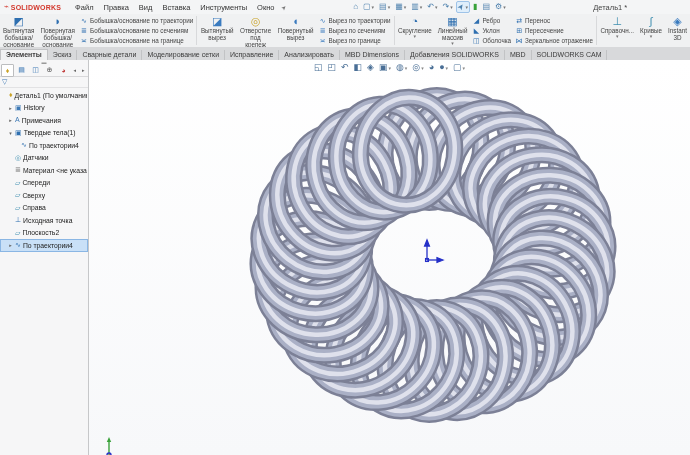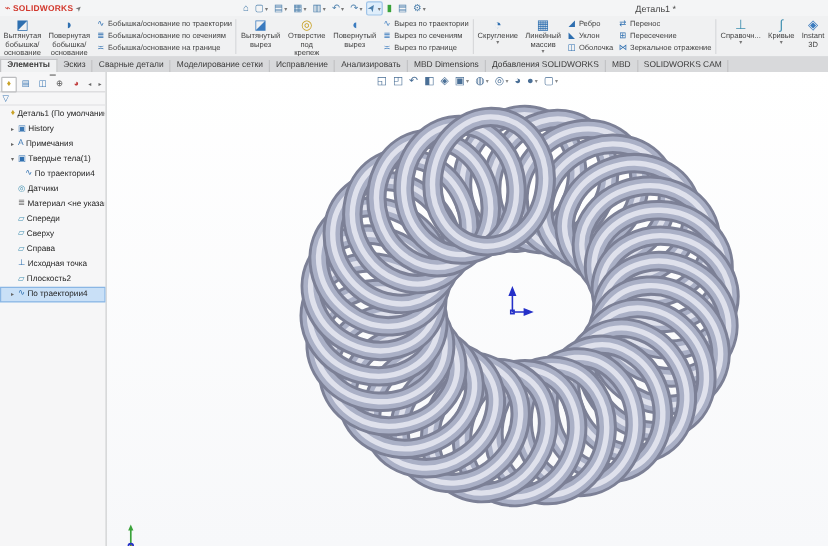--- a/index.html
+++ b/index.html
@@ -65,20 +65,28 @@
   .triad-svg{left:8px;bottom:-6px;}
 </style>
 </head>
 <body>
 
 <div class="menubar">
   <div class="logo">
     <span class="logo-mark">⌁</span>
     <span class="logo-text">SOLIDWORKS</span>
   </div>
+  <div class="menus" id="menus">
+      <span class="menu-item">Файл</span>
+      <span class="menu-item">Правка</span>
+      <span class="menu-item">Вид</span>
+      <span class="menu-item">Вставка</span>
+      <span class="menu-item">Инструменты</span>
+      <span class="menu-item">Окно</span>
+    </div>
   <span class="pin">➤</span>
   <span class="sp1"></span>
   <div class="qtools" id="qtools">
       <span class="qtool">
         <span class="g">⌂</span>
       </span>
       <span class="qtool">
         <span class="g">▢</span>
         <span class="c">▾</span>
       </span>

